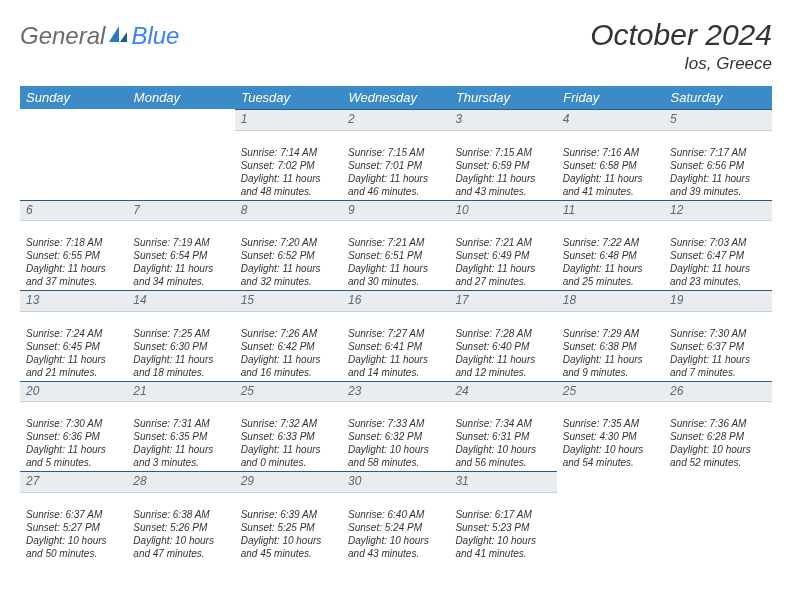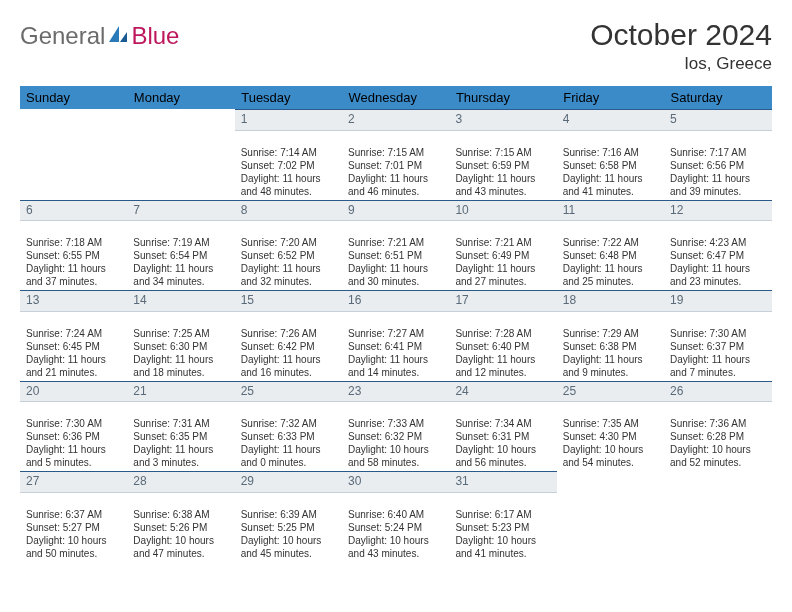--- a/index.html
+++ b/index.html
@@ -7,56 +7,57 @@
     font-family: Arial, Helvetica, sans-serif;
     background: #fff;
     width: 792px;
     height: 612px;
     overflow: hidden;
     color: #333;
   }
   .page {
     padding: 18px 20px 10px 20px;
     position: relative;
+    font-style: italic;
   }
   .header {
     display: flex;
     justify-content: space-between;
     align-items: flex-start;
     margin-bottom: 12px;
   }
   .logo {
     display: flex;
     align-items: center;
     font-size: 24px;
     color: #6b6b6b;
     font-weight: 400;
     margin-top: 4px;
   }
-  .logo-text2 { color: #be185d; }
+  .logo-text2 { color: #3b82f6; }
   .logo-icon { margin: 0 2px; }
   .title-block { text-align: right; }
   .title {
     font-size: 30px;
     color: #333;
     font-weight: 400;
   }
   .subtitle {
     font-size: 17px;
     color: #333;
     margin-top: 2px;
   }
   .calendar {
     width: 100%;
     border-collapse: collapse;
     table-layout: fixed;
   }
   .calendar th {
     background: #3b8bc9;
-    color: #000000;
+    color: #ffffff;
     text-align: left;
     font-weight: 400;
     font-size: 13px;
     padding: 4px 6px;
     border-right: 1px solid #3b8bc9;
   }
   .calendar td {
     vertical-align: top;
     padding: 0;
     font-size: 10px;
@@ -210,21 +211,21 @@
             <div class="daynum">11</div>
             <div class="daybody">
               <div><span>Sunrise:</span> <span>7:22 AM</span></div>
               <div><span>Sunset:</span> <span>6:48 PM</span></div>
               <div><span>Daylight:</span> <span>11 hours and 25 minutes.</span></div>
             </div>
           </td>
           <td>
             <div class="daynum">12</div>
             <div class="daybody">
-              <div><span>Sunrise:</span> <span>4:23 AM</span></div>
+              <div><span>Sunrise:</span> <span>7:03 AM</span></div>
               <div><span>Sunset:</span> <span>6:47 PM</span></div>
               <div><span>Daylight:</span> <span>11 hours and 23 minutes.</span></div>
             </div>
           </td>
         </tr>
         <tr>
           <td>
             <div class="daynum">13</div>
             <div class="daybody">
               <div><span>Sunrise:</span> <span>7:24 AM</span></div>

